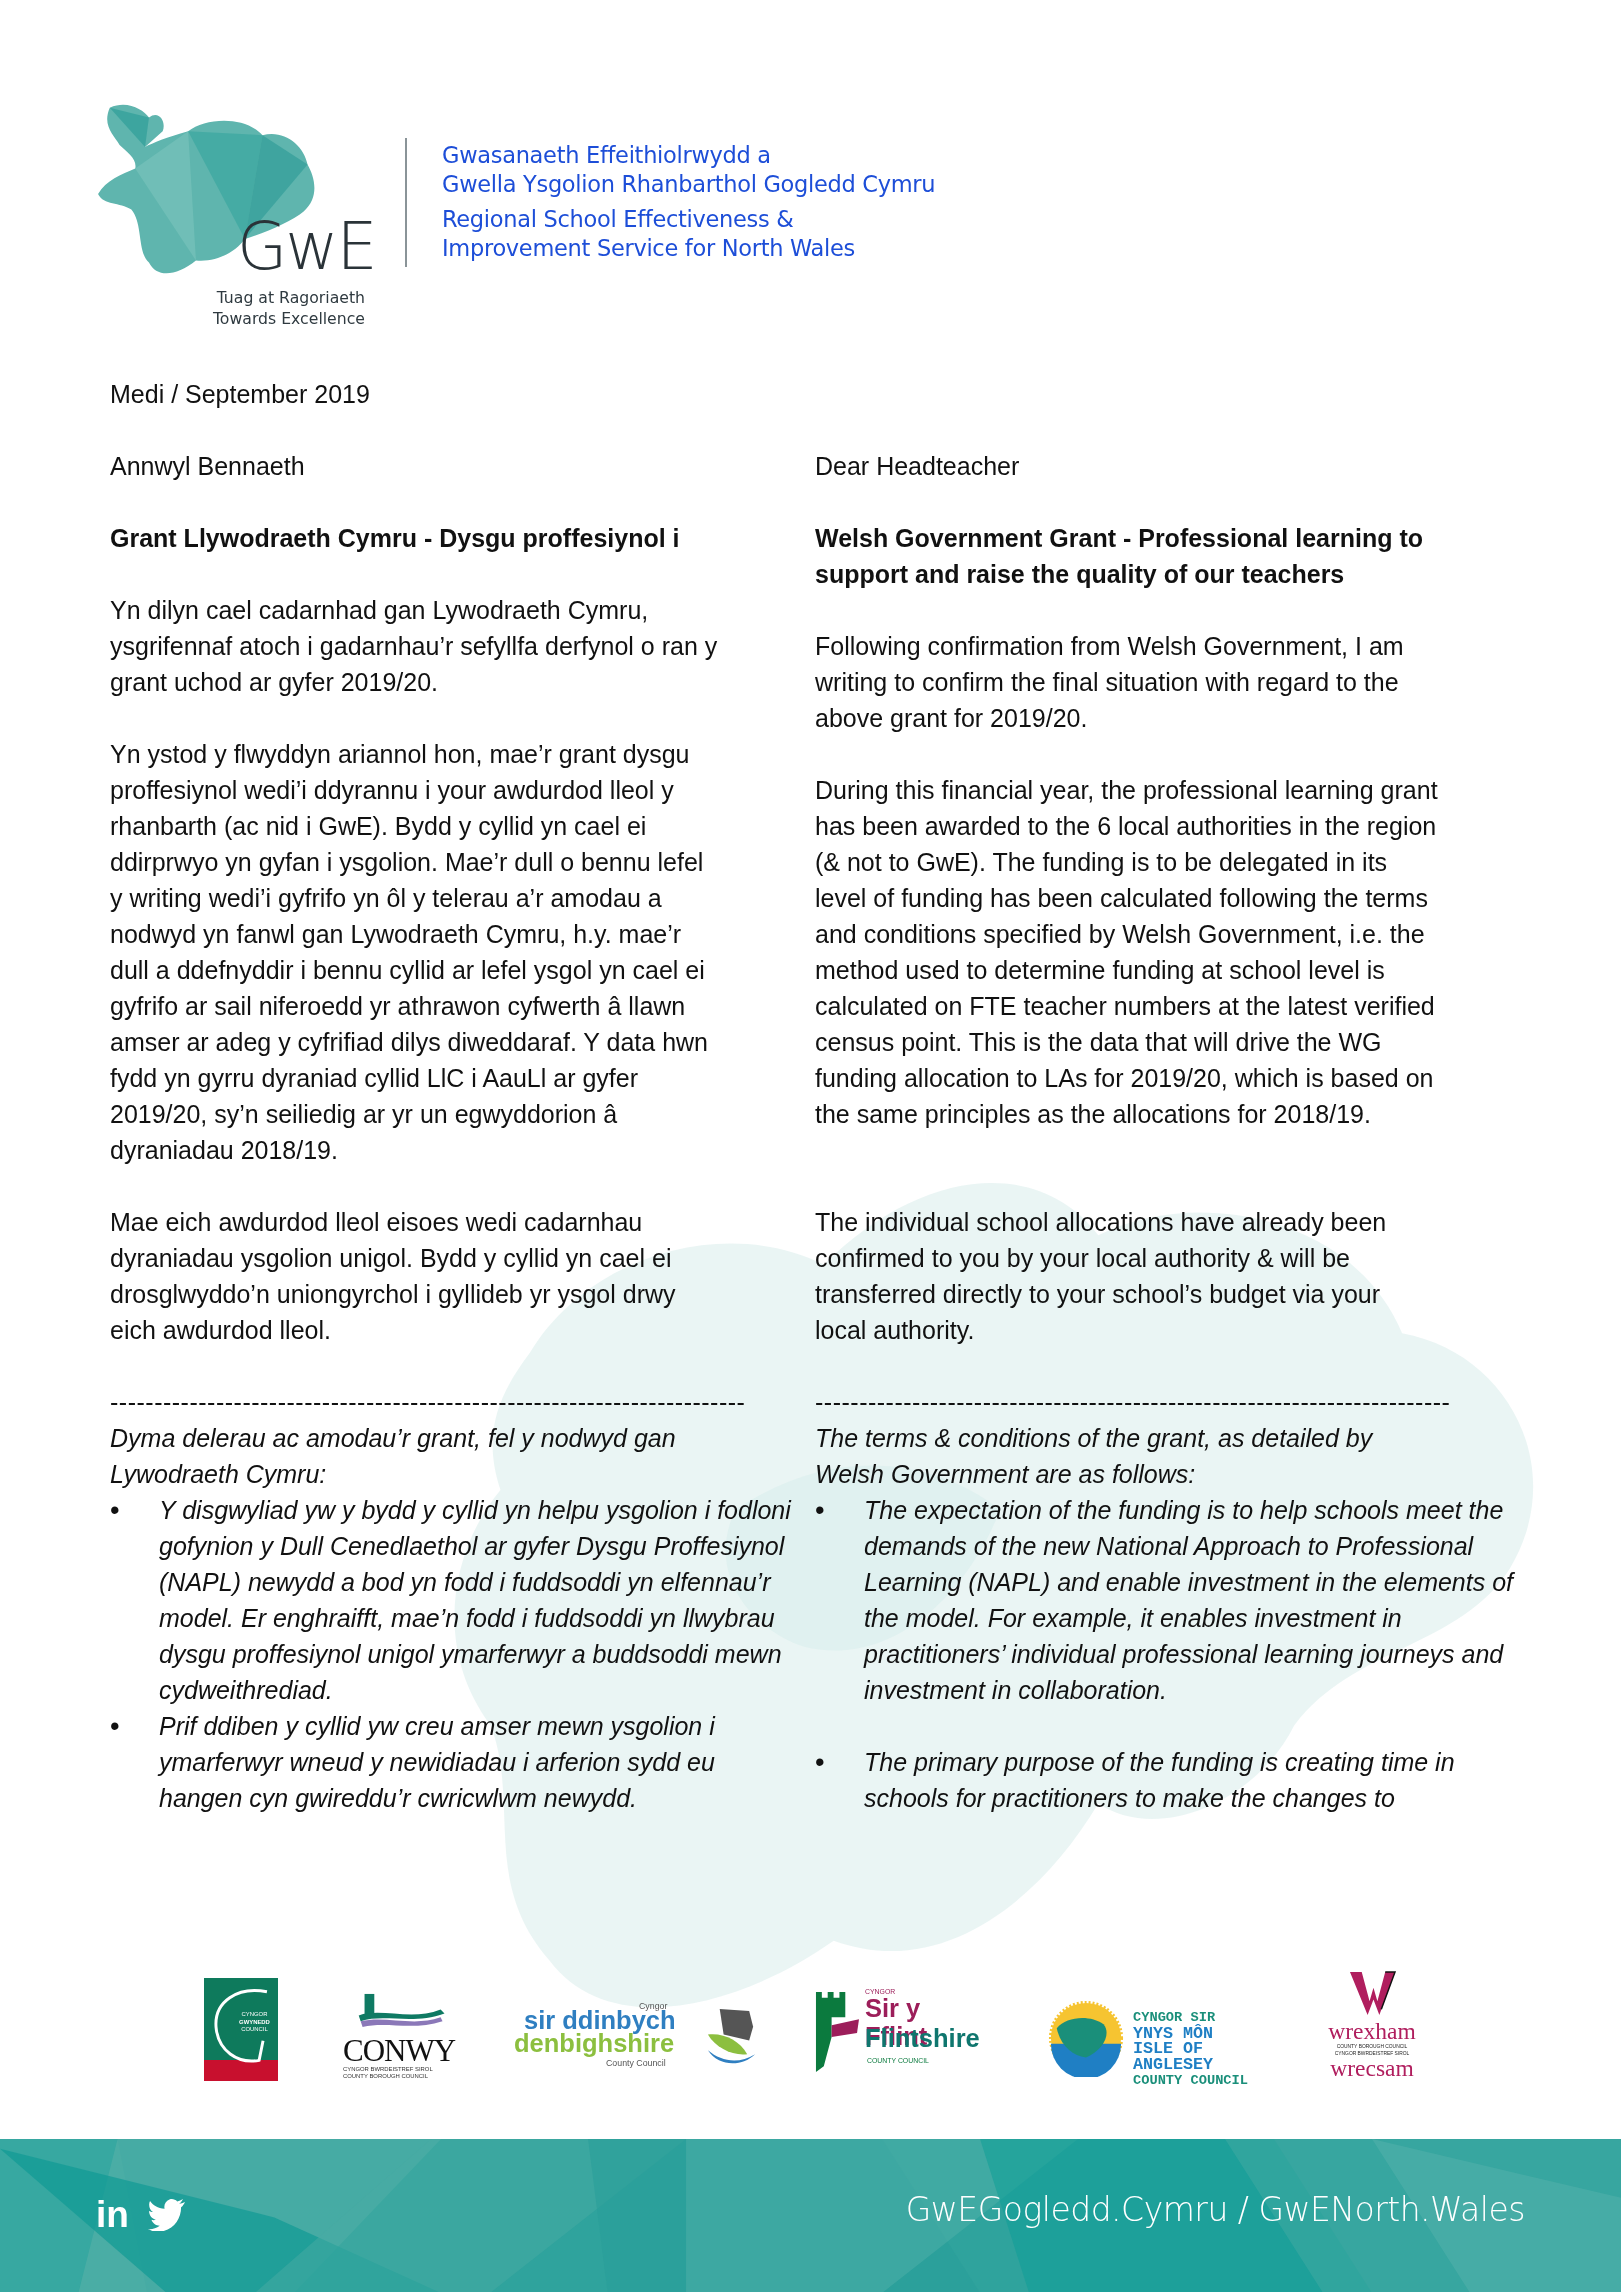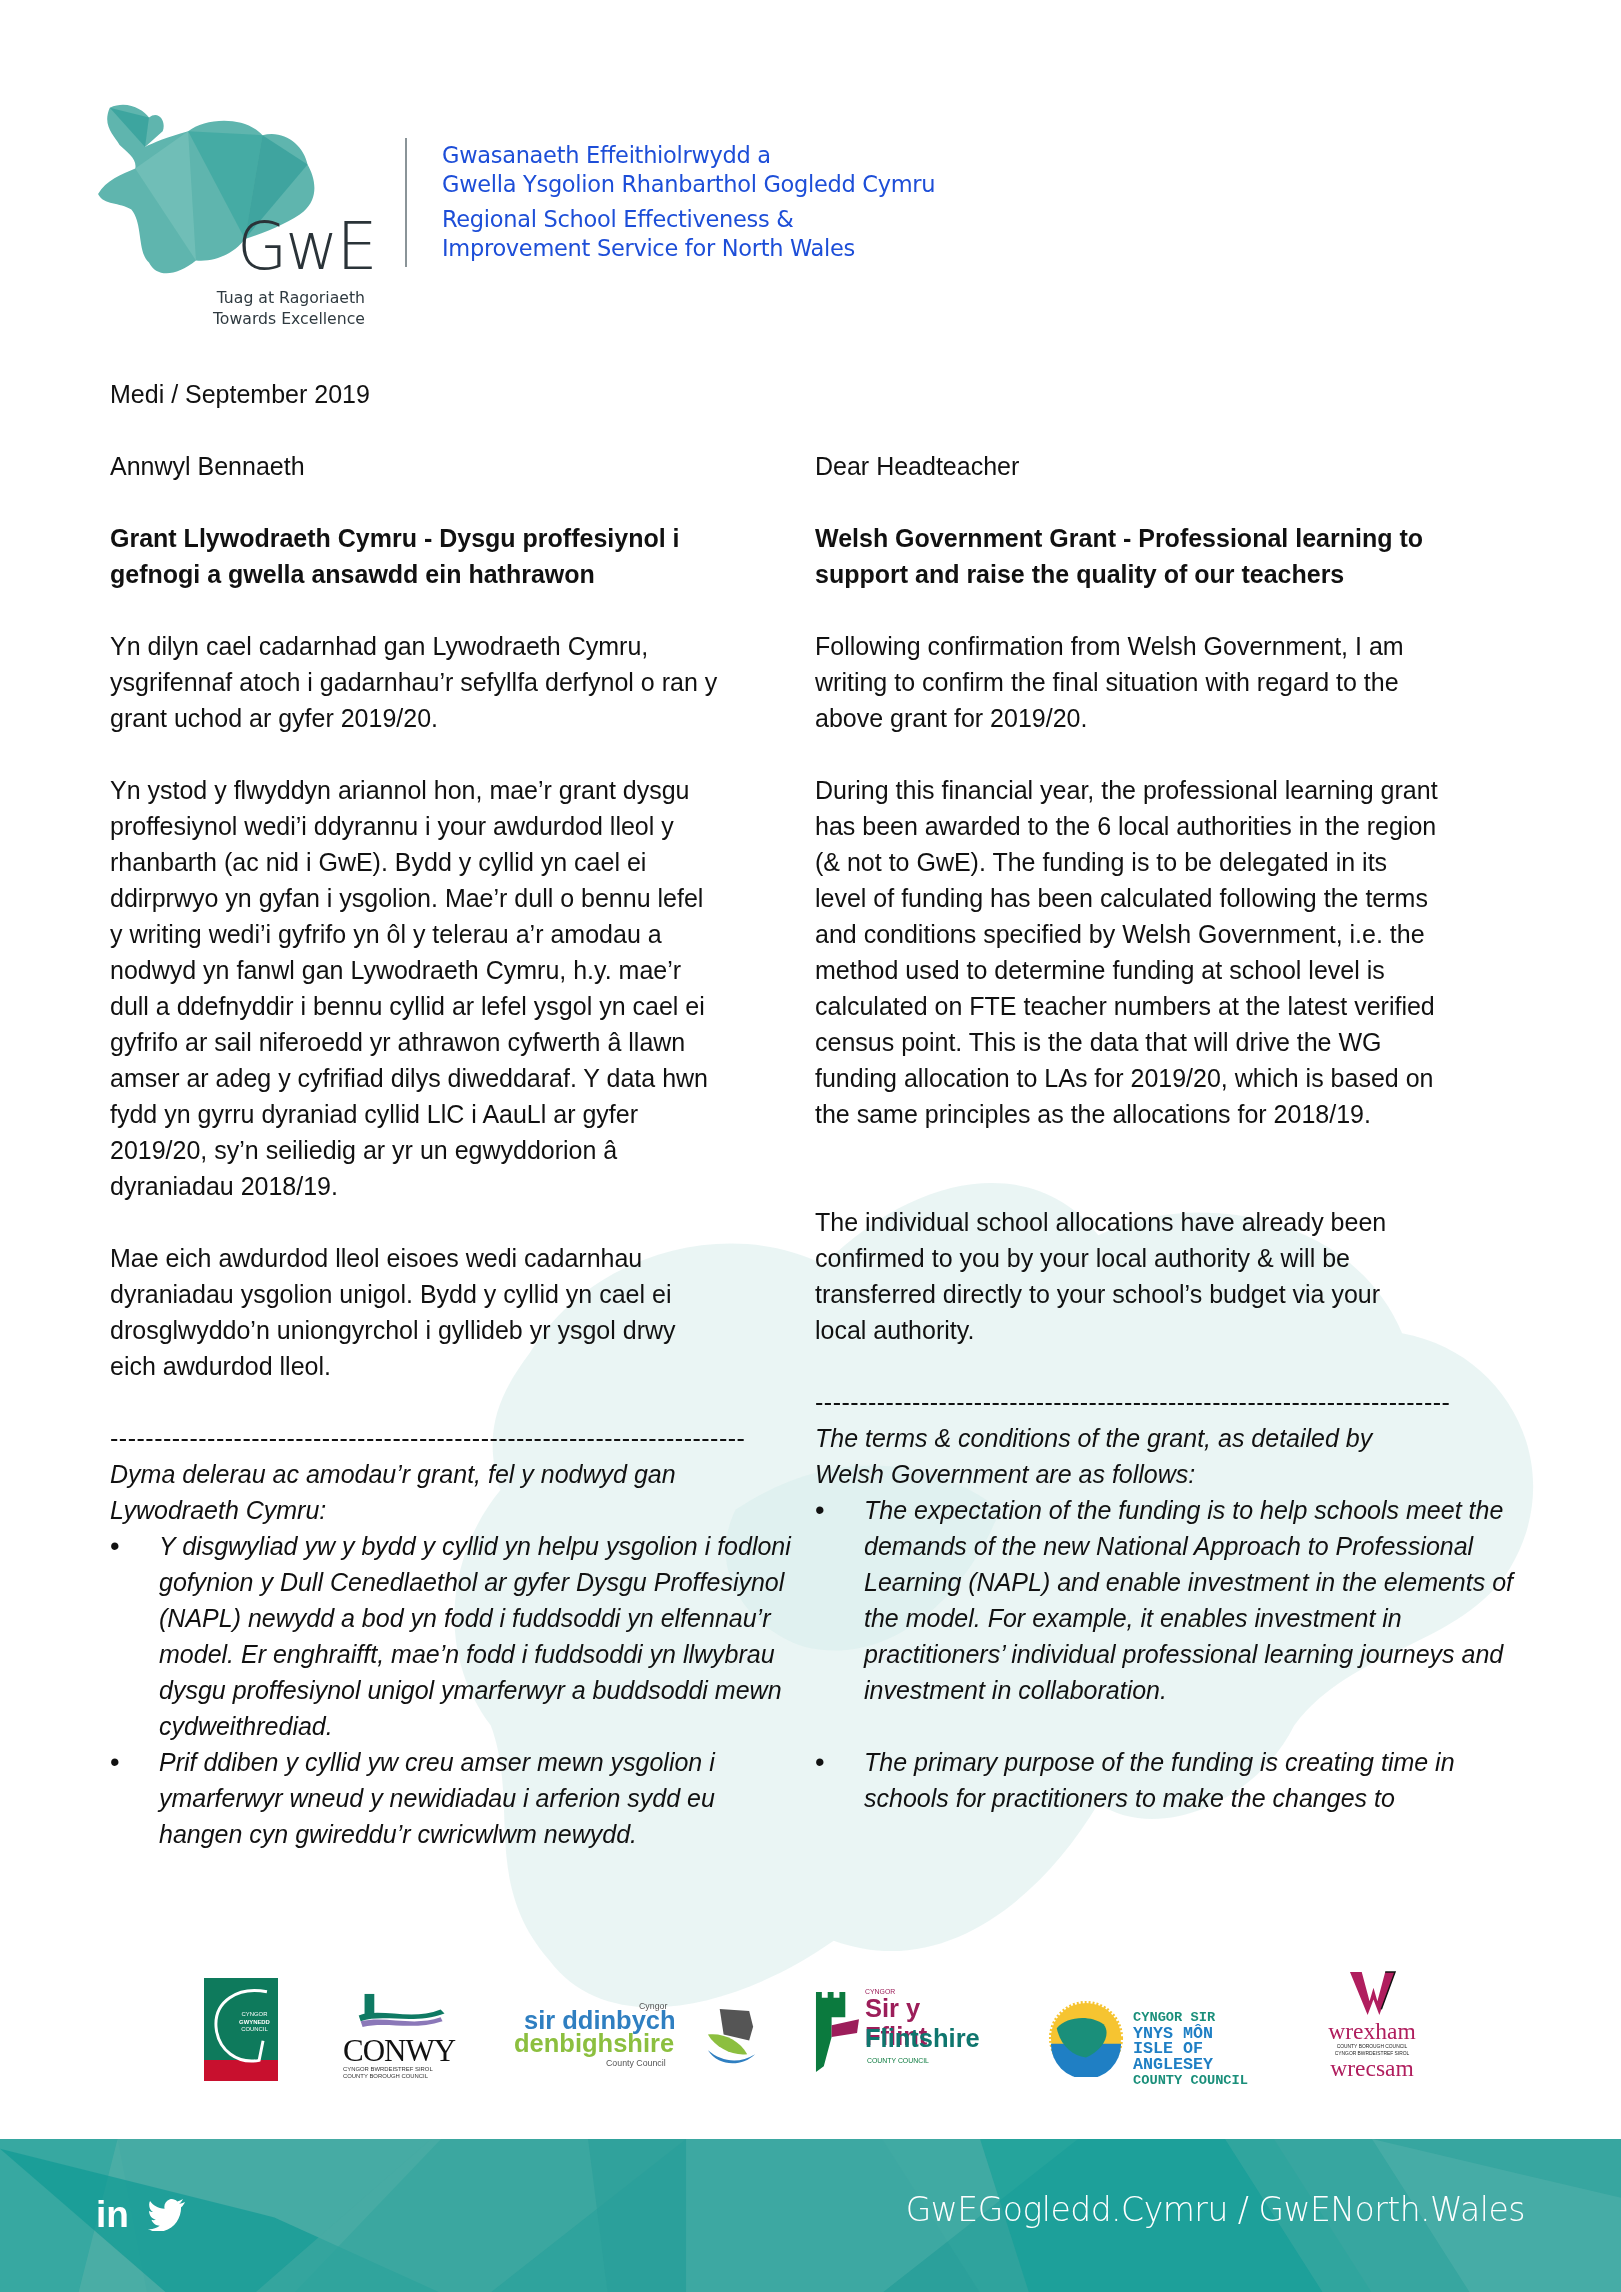--- a/index.html
+++ b/index.html
@@ -70,21 +70,20 @@
   <div>Improvement Service for North Wales</div>
 </div>
 
 <div class="col left">
   <p>Medi / September 2019</p>
   <div class="spacer"></div>
   <p>Annwyl Bennaeth</p>
   <div class="spacer"></div>
   <div class="bold">
     <p>Grant Llywodraeth Cymru - Dysgu proffesiynol i</p>
-    <p>gefnogi a gwella ansawdd ein hathrawon</p>
   </div>
   <div class="spacer"></div>
   <div>
     <p>Yn dilyn cael cadarnhad gan Lywodraeth Cymru,</p>
     <p>ysgrifennaf atoch i gadarnhau’r sefyllfa derfynol o ran y</p>
     <p>grant uchod ar gyfer 2019/20.</p>
   </div>
   <div class="spacer"></div>
   <div>
     <p>Yn ystod y flwyddyn ariannol hon, mae’r grant dysgu</p>

